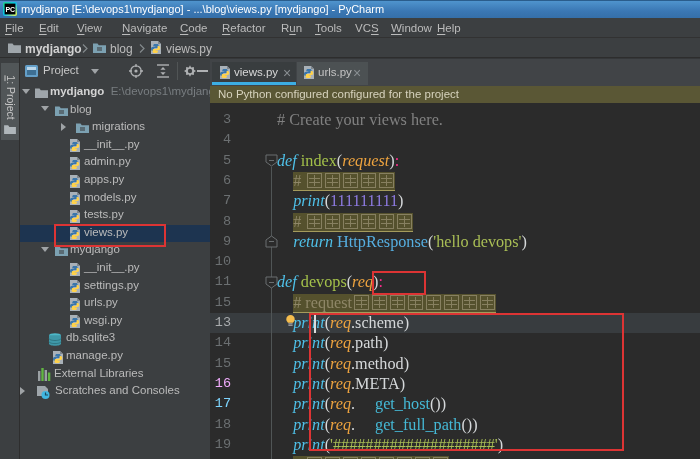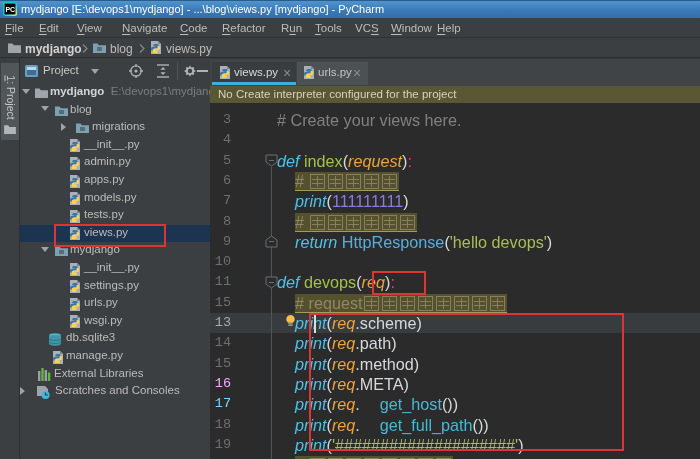--- a/index.html
+++ b/index.html
@@ -22,21 +22,21 @@
 #selrow{left:20px;top:225px;width:190px;height:17px;background:#1d3450;}
 #tabbar{left:210px;top:58px;width:490px;height:28px;background:#414447;border-top:1px solid #353739;box-sizing:border-box;}
 .tab{position:absolute;font-size:11.5px;color:#c3c3c3;}
 #tab1{left:212px;top:62px;width:84px;height:23px;background:#393d3f;border-bottom:3px solid #3caee3;box-sizing:border-box;}
 #tab2{left:297px;top:62px;width:71px;height:23px;background:#4c5153;}
 .tabx{position:absolute;font-size:14px;color:#8a8f92;}
 #banner{left:210px;top:86px;width:490px;height:17px;background:#5a5735;color:#d6d2bd;font-size:11.5px;line-height:17px;padding-left:8px;box-sizing:border-box;}
 #editor{left:210px;top:103px;width:490px;height:356px;background:#2b2b2b;}
 #curline{left:210px;top:313px;width:490px;height:20px;background:#383c3f;}
 .ln{position:absolute;left:205px;width:26px;text-align:right;font-family:"Liberation Mono",monospace;font-size:13.5px;color:#6b6f71;}
-.cl{position:absolute;left:277px;white-space:pre;font-family:Liberation Sans, sans-serif;font-size:16.2px;color:#d5d8da;}
+.cl{position:absolute;left:277px;white-space:pre;font-family:Liberation Serif, serif;font-size:16.2px;color:#d5d8da;}
 .kw{color:#4fc1e9;font-style:italic;}
 .fn{color:#a3c04a;}
 .pa{color:#eda33f;font-style:italic;}
 .co{color:#808080;}
 .nu{color:#8d7ae0;}
 .st{color:#a9be55;}
 .me{color:#45b9d6;margin-left:20px;}
 .cn{color:#56aee0;}
 .pk{color:#ff2c8e;}
 .hl{background:#55512d;color:#8f8768;box-shadow:0 1px 0 #a59b5c;}
@@ -261,21 +261,21 @@
 <div class="tab" style="left:234px;top:66px;color:#d8d8d8">views.py</div>
 <div class="tabx" style="left:283px;top:65px">×</div>
 <svg class="abs" style="left:302px;top:66px" width="13" height="13" viewBox="0 0 13 13">
     <path d="M2 0 h7 l3 3 v10 H2 Z" fill="#a9b1b8"></path>
     <path d="M9 0 l3 3 h-3 Z" fill="#7e868d"></path>
     <path d="M6.2 3.1c-1.5 0-1.9.7-1.9 1.5v1h2v.4H3.6c-.9 0-1.6.6-1.6 1.9s.7 2 1.6 2h1v-1.3c0-.9.8-1.6 1.7-1.6h2c.7 0 1.3-.6 1.3-1.4v-1c0-.8-.6-1.5-1.4-1.5z" fill="#3a76ab"></path>
     <path d="M7 11.9c1.5 0 1.9-.7 1.9-1.5v-1h-2V9h2.7c.9 0 1.6-.6 1.6-1.9s-.7-2-1.6-2h-1v1.3c0 .9-.8 1.6-1.7 1.6h-2c-.7 0-1.3.6-1.3 1.4v1c0 .8.6 1.5 1.4 1.5z" fill="#ffd24a"></path>
   </svg>
 <div class="tab" style="left:318px;top:66px">urls.py</div>
 <div class="tabx" style="left:353px;top:65px">×</div>
-<div class="abs" id="banner">No Create interpreter configured for the project</div>
+<div class="abs" id="banner">No Python configured configured for the project</div>
 <div class="abs" id="editor"></div>
 <div class="abs" id="curline"></div>
 <div class="ln" style="top:112.0px;color:#6b6f71">3</div>
 <div class="ln" style="top:132.3px;color:#6b6f71">4</div>
 <div class="ln" style="top:152.6px;color:#6b6f71">5</div>
 <div class="ln" style="top:172.9px;color:#6b6f71">6</div>
 <div class="ln" style="top:193.2px;color:#6b6f71">7</div>
 <div class="ln" style="top:213.5px;color:#6b6f71">8</div>
 <div class="ln" style="top:233.8px;color:#6b6f71">9</div>
 <div class="ln" style="top:254.1px;color:#6b6f71">10</div>

